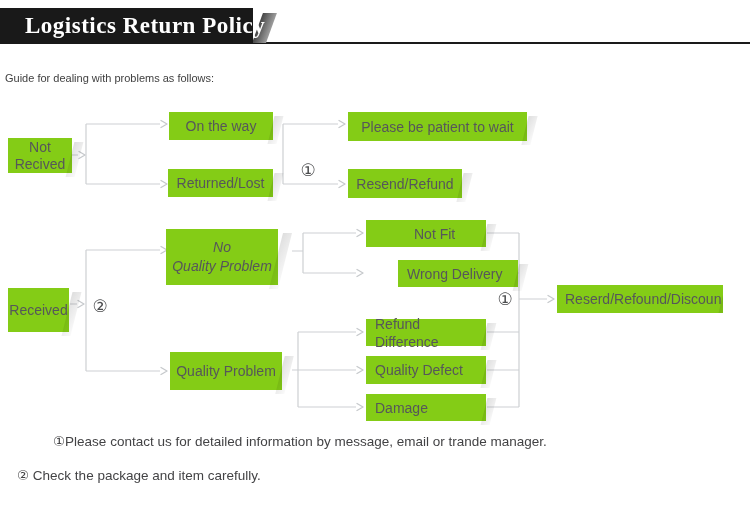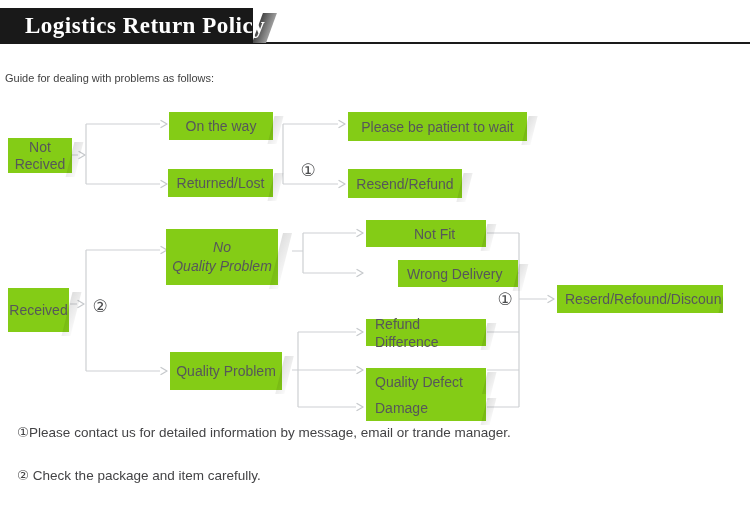--- a/index.html
+++ b/index.html
@@ -29,21 +29,21 @@
   .node.nowrap{white-space:nowrap;overflow:hidden;}
 
   .marker{position:absolute;font-family:"DejaVu Sans",sans-serif;font-size:17px;
         color:#4c4d4f;width:20px;height:18px;line-height:18px;text-align:center;z-index:1;}
 
   
   #connectors{position:absolute;left:0;top:0;z-index:0;}
 
   
   .note{position:absolute;left:17px;font-size:13.5px;color:#434345;white-space:nowrap;}
-  .note1{top:424px;}
+  .note1{top:433px;margin-left:36px;}
   .note2{top:467px;}
 </style>
 </head>
 <body>
 
 <div id="page">
 
   <div class="banner">
     <span class="banner-title">Logistics Return Policy</span>
   </div>
@@ -77,21 +77,21 @@
 
   <div class="node" style="left:8px;top:288px;width:61px;height:44px;">Received</div>
   <div class="marker" style="left:90px;top:297px;">②</div>
   <div class="node" style="left:166px;top:229px;width:112px;height:56px;line-height:19px;font-style:italic;">No
 Quality Problem</div>
   <div class="node" style="left:170px;top:352px;width:112px;height:38px;">Quality Problem</div>
 
   <div class="node align-left" style="left:366px;top:220px;width:120px;height:27px;padding-left:48px;">Not Fit</div>
   <div class="node align-left" style="left:366px;top:260px;width:120px;height:27px;margin-left:32px;">Wrong Delivery</div>
   <div class="node align-left" style="left:366px;top:319px;width:120px;height:27px;">Refund Difference</div>
-  <div class="node align-left" style="left:366px;top:356px;width:120px;height:28px;margin-top:12px;">Quality Defect</div>
+  <div class="node align-left" style="left:366px;top:356px;width:120px;height:28px;">Quality Defect</div>
   <div class="node align-left" style="left:366px;top:394px;width:120px;height:27px;">Damage</div>
 
   <div class="marker" style="left:495px;top:290px;">①</div>
   <div class="node align-left nowrap" style="left:557px;top:285px;width:166px;height:28px;padding-left:8px;">Reserd/Refound/Discoun</div>
 
   <div class="note note1">①Please contact us for detailed information by message, email or trande manager.</div>
   <div class="note note2">② Check the package and item carefully.</div>
 
 </div>
 

